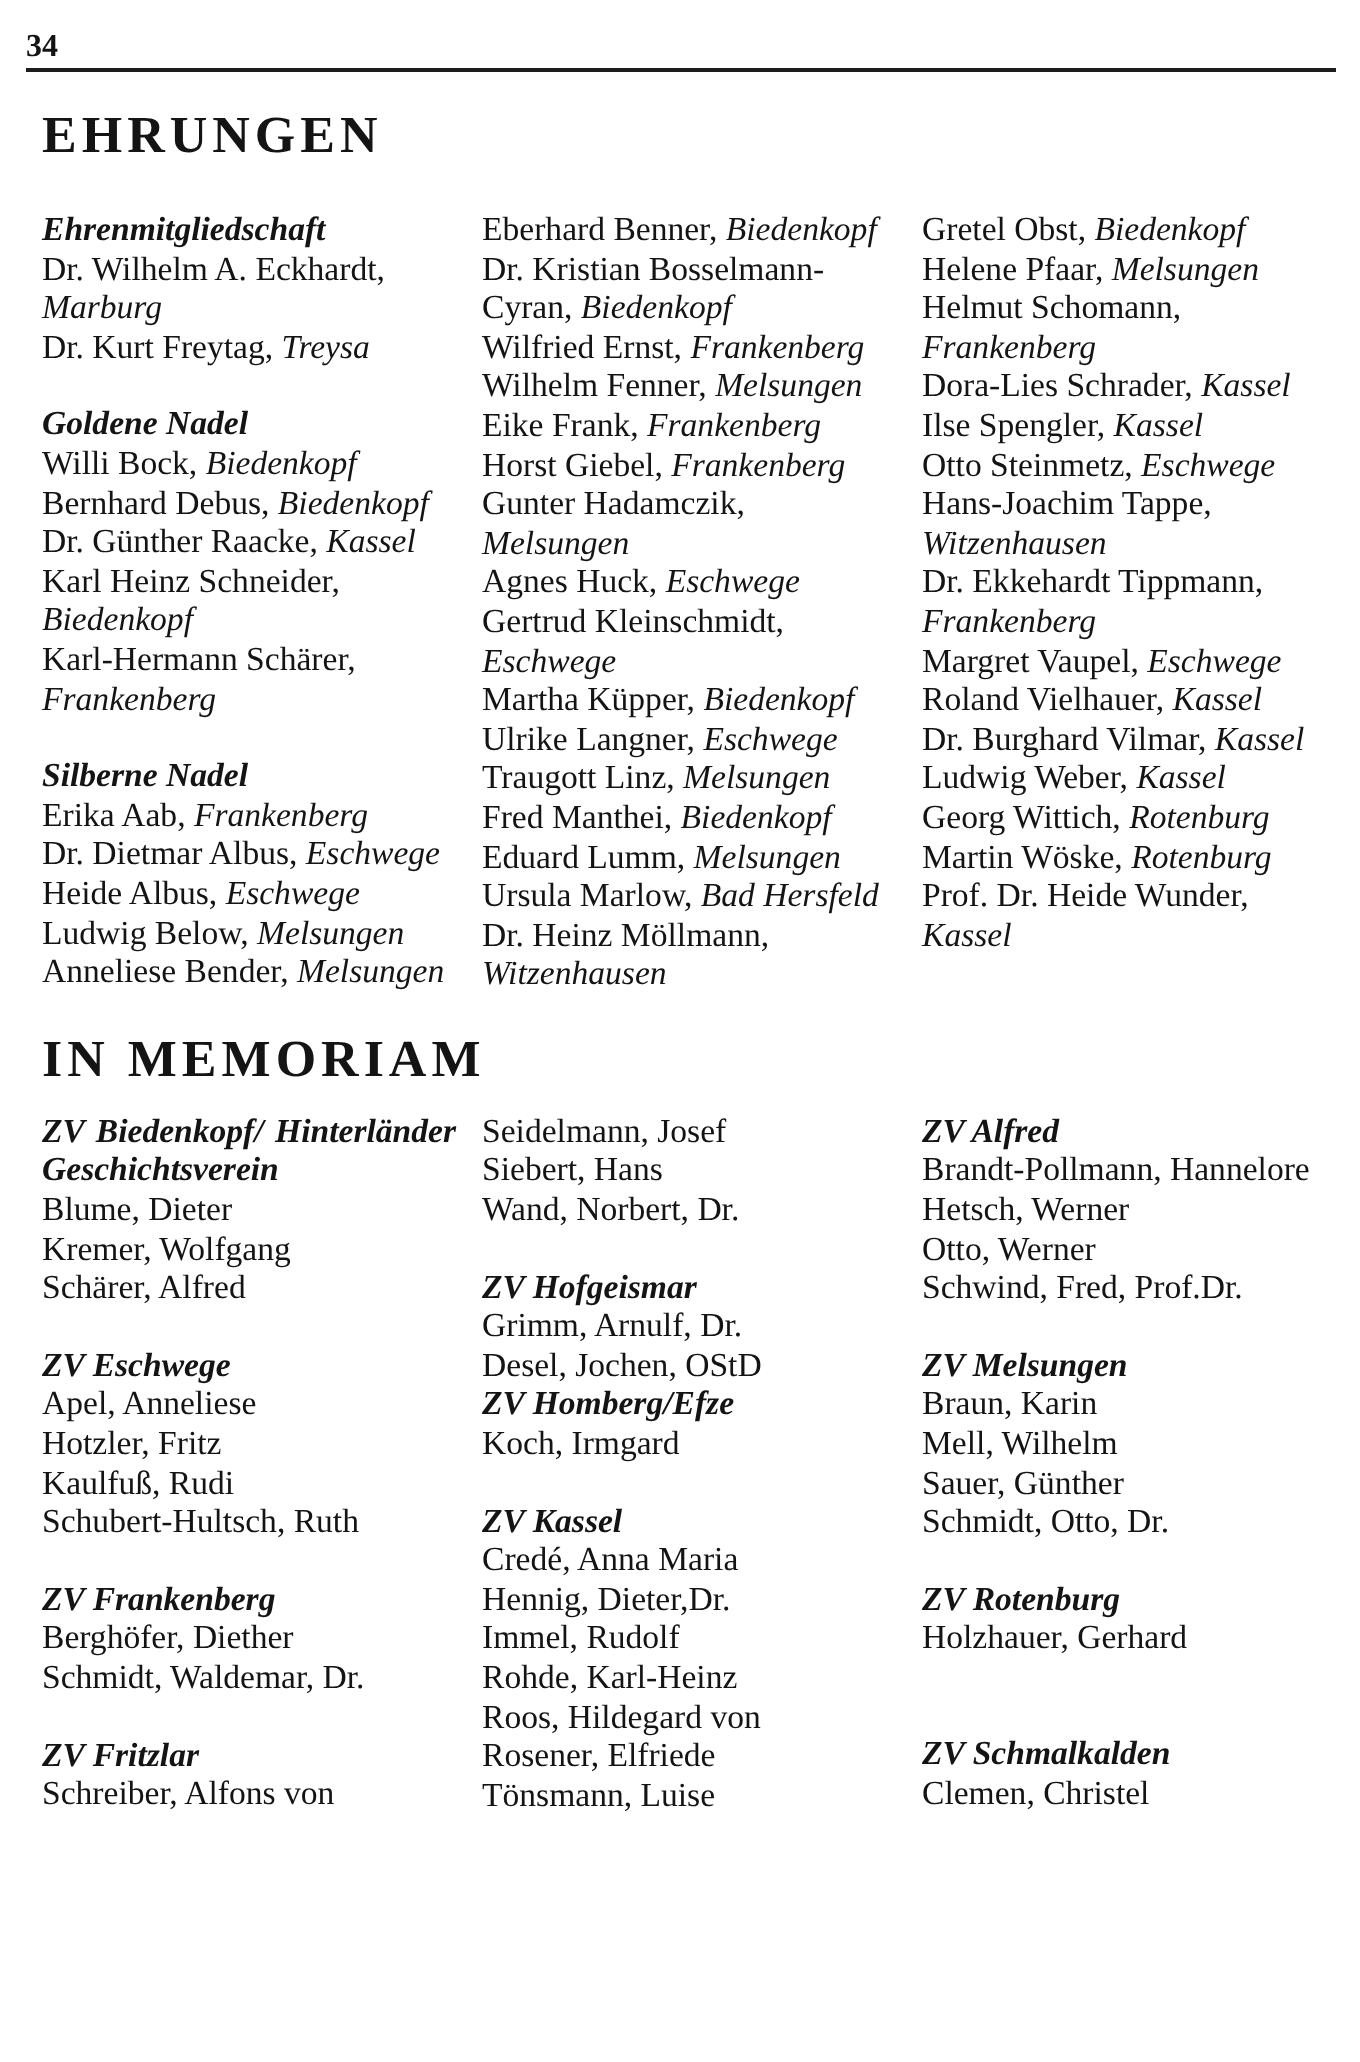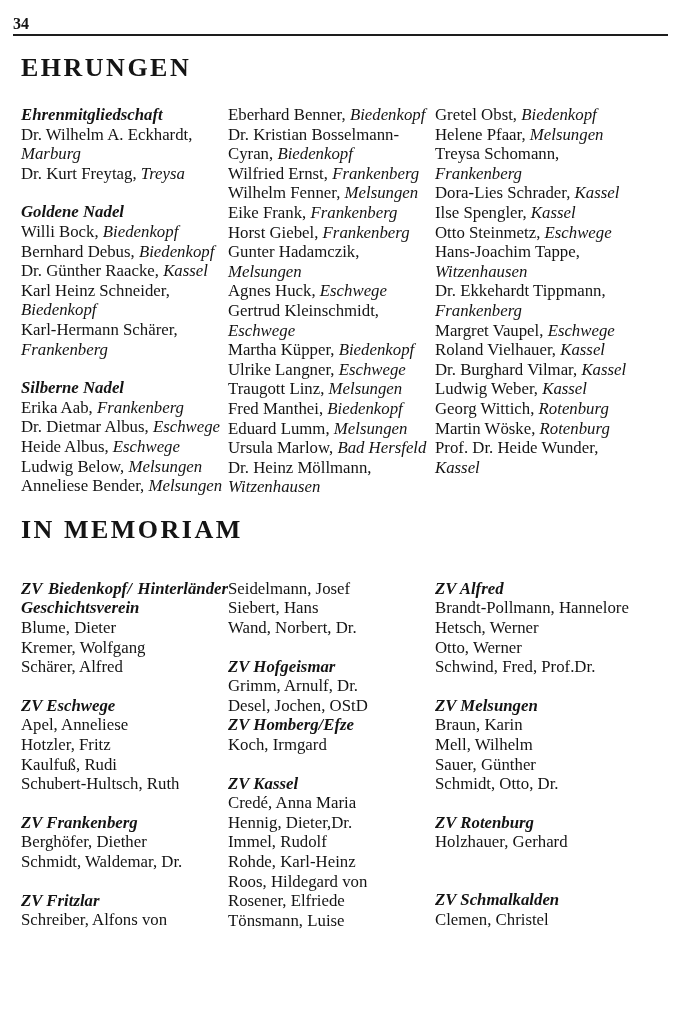--- a/index.html
+++ b/index.html
@@ -14,23 +14,23 @@
   .page-header { margin-bottom: 2px; }
   .pagenum { font-weight: bold; font-size: 16px; line-height: 19px; }
   .rule { height: 2px; background: #1d1d1d; margin-top: 1px; }
 
   .section-title {
     font-weight: bold; font-size: 26px; line-height: 26px;
     letter-spacing: 2.5px; margin-left: 8px;
   }
   .section-ehrungen .section-title { margin-top: 19px; margin-bottom: 24px; }
   .section-memoriam { margin-top: 20px; }
-  .section-memoriam .section-title { margin-bottom: 36px; }
+  .section-memoriam .section-title { margin-bottom: 13px; }
 
-  .cols { display: flex; margin-left: 8px; }
+  .cols { display: flex; gap: 13px; margin-left: 8px; }
   .col { width: 207px; flex: 0 0 207px; }
 
   .entry, .group-heading {
     font-size: 16.8px; line-height: 19.6px;
     hyphens: auto; -webkit-hyphens: auto;
   }
   .group-heading { font-weight: bold; font-style: italic; text-align: justify; }
   .entry .place { font-style: italic; text-align: right; }
   .gap { height: 19px; }
 </style>
@@ -80,21 +80,21 @@
           <p class="entry"><span>Ulrike Langner, </span><span class="place">Eschwege</span></p>
           <p class="entry"><span>Traugott Linz, </span><span class="place">Melsungen</span></p>
           <p class="entry"><span>Fred Manthei, </span><span class="place">Biedenkopf</span></p>
           <p class="entry"><span>Eduard Lumm, </span><span class="place">Melsungen</span></p>
           <p class="entry"><span>Ursula Marlow, </span><span class="place">Bad Hersfeld</span></p>
           <p class="entry"><span>Dr. Heinz Möllmann, </span><span class="place">Witzenhausen</span></p>
         </div>
         <div class="col">
           <p class="entry"><span>Gretel Obst, </span><span class="place">Biedenkopf</span></p>
           <p class="entry"><span>Helene Pfaar, </span><span class="place">Melsungen</span></p>
-          <p class="entry"><span>Treysa Schomann, </span><span class="place">Frankenberg</span></p>
+          <p class="entry"><span>Helmut Schomann, </span><span class="place">Frankenberg</span></p>
           <p class="entry"><span>Dora-Lies Schrader, </span><span class="place">Kassel</span></p>
           <p class="entry"><span>Ilse Spengler, </span><span class="place">Kassel</span></p>
           <p class="entry"><span>Otto Steinmetz, </span><span class="place">Eschwege</span></p>
           <p class="entry"><span>Hans-Joachim Tappe, </span><span class="place">Witzenhausen</span></p>
           <p class="entry"><span>Dr. Ekkehardt Tippmann, </span><span class="place">Frankenberg</span></p>
           <p class="entry"><span>Margret Vaupel, </span><span class="place">Eschwege</span></p>
           <p class="entry"><span>Roland Vielhauer, </span><span class="place">Kassel</span></p>
           <p class="entry"><span>Dr. Burghard Vilmar, </span><span class="place">Kassel</span></p>
           <p class="entry"><span>Ludwig Weber, </span><span class="place">Kassel</span></p>
           <p class="entry"><span>Georg Wittich, </span><span class="place">Rotenburg</span></p>

